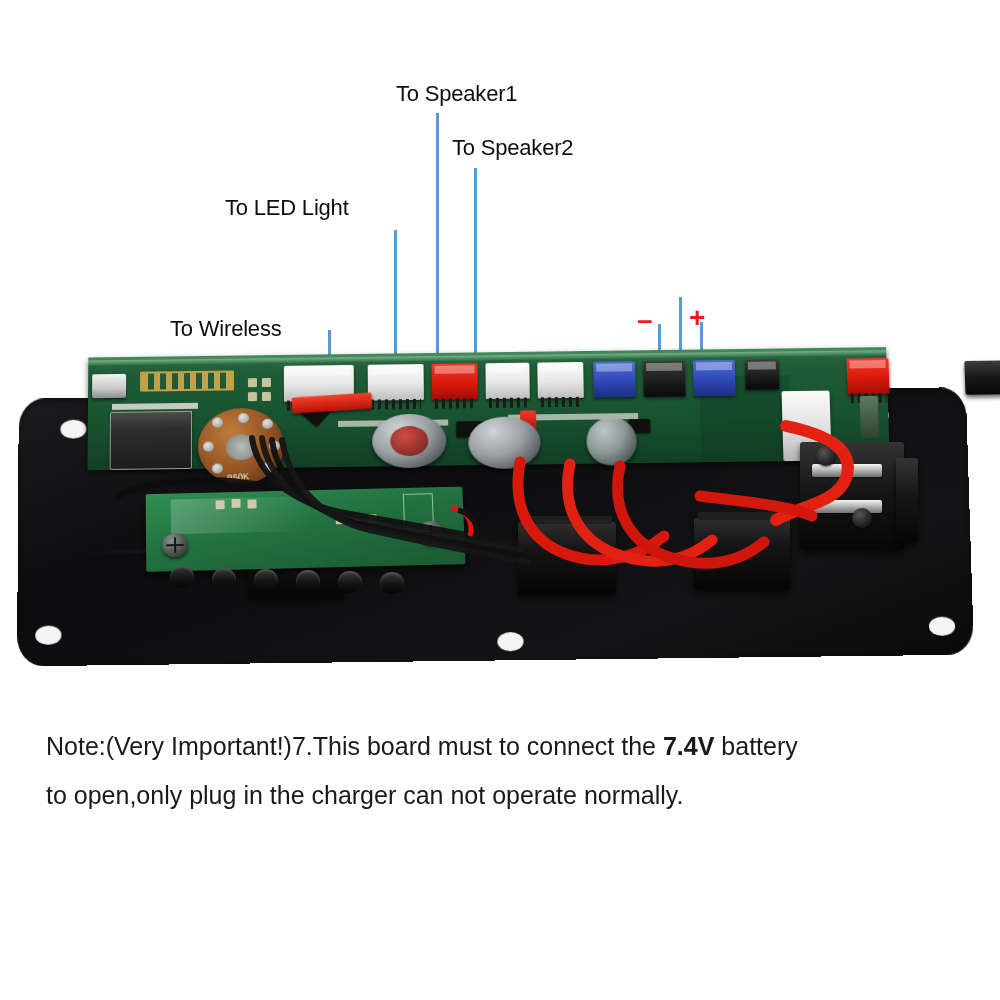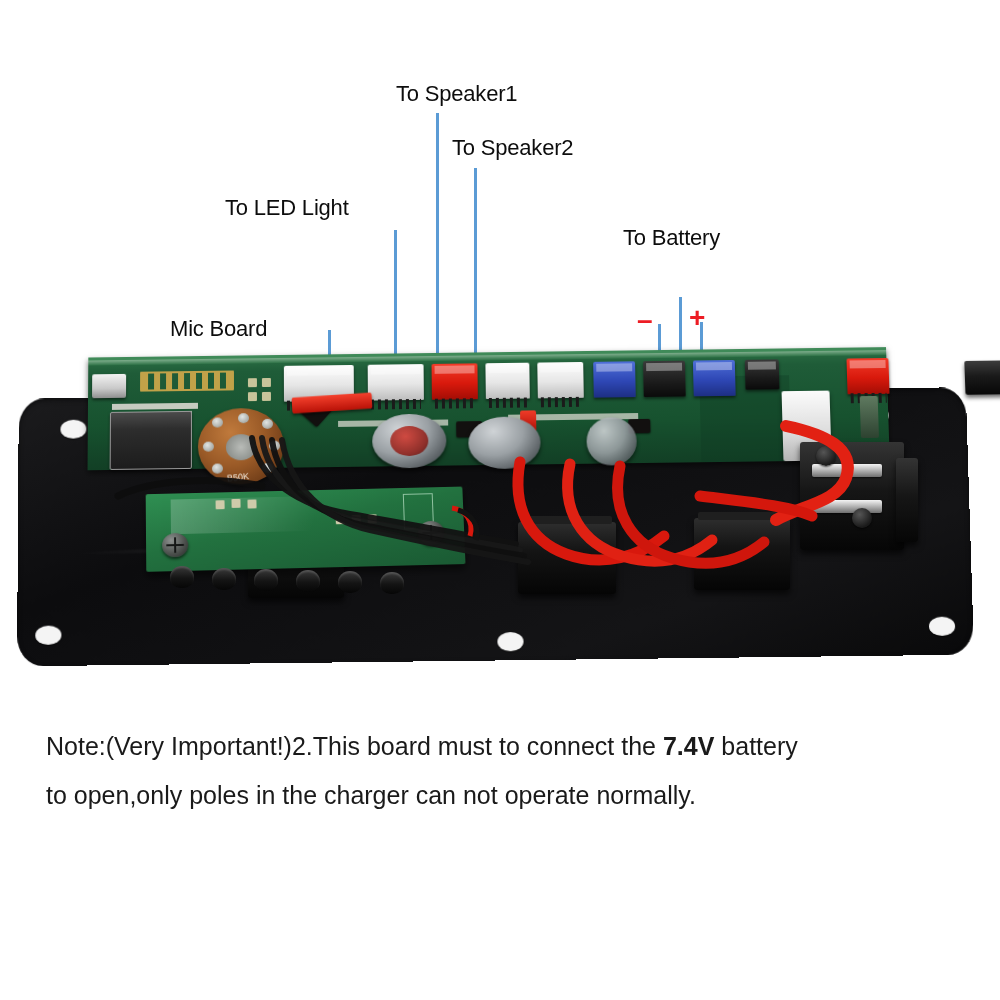--- a/index.html
+++ b/index.html
@@ -211,30 +211,30 @@
     position:absolute;left:46px;width:930px;
     font-size:24.5px;color:#ee1c1c;font-weight:bold;line-height:1.28;
   }
 </style>
 </head>
 <body>
 
 <div id="root">
 
   <div class="label l2" style="left:170px;top:268px;">
+    <div>To Wireless</div>
     <div style="text-align:center;">Mic Board</div>
   </div>
 
   <div class="label" style="left:225px;top:196px;text-align:right;">To LED Light</div>
 
   <div class="label" style="left:396px;top:82px;">To Speaker1</div>
 
   <div class="label" style="left:452px;top:136px;">To Speaker2</div>
 
-  <div class="label" style="left:623px;top:226px;">To Battery</div>
 
 
   <div class="sym" style="left:637px;top:306px;">–</div>
   <div class="sym" style="left:689px;top:304px;">+</div>
 
   <div class="lead" style="left:328px;top:330px;height:46px;"></div>
   <div class="lead" style="left:394px;top:230px;height:148px;"></div>
   <div class="lead" style="left:436px;top:113px;height:266px;"></div>
   <div class="lead" style="left:474px;top:168px;height:212px;"></div>
   <div class="lead" style="left:658px;top:324px;height:62px;"></div>
@@ -401,18 +401,18 @@
         <path d="M452 178 C466 180, 474 192, 470 206" stroke="#d8180d" stroke-width="5" fill="none"></path>
         <path d="M458 180 C472 184, 480 196, 476 210" stroke="#121212" stroke-width="5" fill="none"></path>
       </g>
 
       <g>
         <path d="M118 166 C150 150, 214 146, 262 156" stroke="#0d0d0d" stroke-width="7" fill="none" stroke-linecap="round" opacity=".9"></path>
       </g>
     </svg>
   </div>
 
-  <div class="note" style="top:734px;"><span>Note:(Very Important!)2.This board must to connect the </span><b>7.4V</b><span> battery</span></div>
-
-  <div class="note" style="top:783px;">to open,only poles in the charger can not operate normally.</div>
+  <div class="note" style="top:734px;"><span>Note:(Very Important!)7.This board must to connect the </span><b>7.4V</b><span> battery</span></div>
+
+  <div class="note" style="top:783px;">to open,only plug in the charger can not operate normally.</div>
 
 
 </div>
 
 </body></html>

